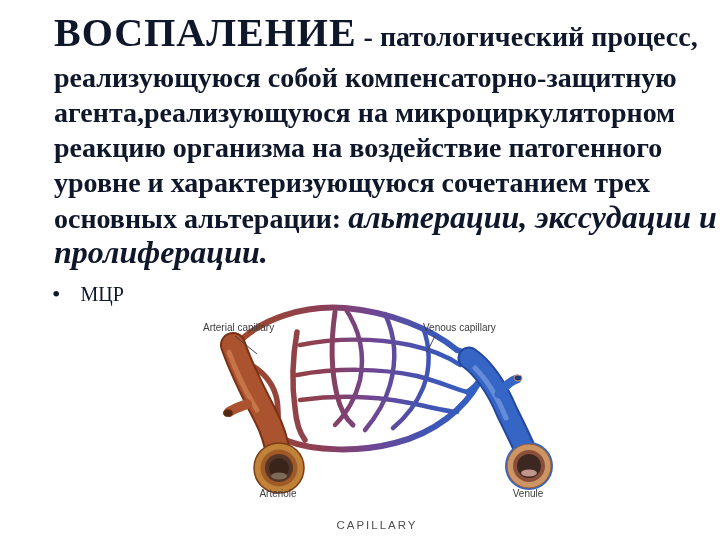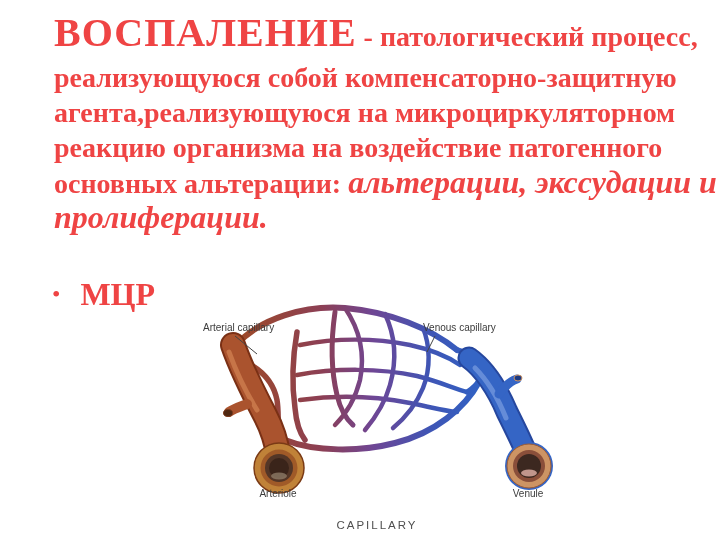--- a/index.html
+++ b/index.html
@@ -2,21 +2,21 @@
 <html><head>
 <meta charset="utf-8">
 <style>
   html,body{margin:0;padding:0;background:#fff;}
   .slide{
     position:relative;
     width:720px;height:540px;
     background:#ffffff;
     overflow:hidden;
     font-family:"Liberation Serif", serif;
-    color:#ef4444;
+    color:#0f172a;
   }
   
   .definition{
     position:absolute;
     left:54px;top:8px;
     width:650px;
   }
   .def-line{
     white-space:nowrap;
     line-height:35px;
@@ -46,23 +46,22 @@
     left:52px;top:274px;
     display:flex;
     align-items:center;
   }
   .bullet-marker{
     font-size:24px;
     margin-right:20px;
     line-height:40px;
   }
   .bullet-label{
-    font-size:32px;
+    font-size:20px;
     line-height:40px;
-    font-weight:bold;
   }
   
   .figure{
     position:absolute;
     left:185px;top:300px;
     width:400px;height:240px;
   }
   svg text{
     font-family:"Liberation Sans", sans-serif;
   }
@@ -79,20 +78,21 @@
 </head>
 <body>
 
 <div class="slide">
 
   <div class="definition">
       <div class="def-line"><span class="seg-title">ВОСПАЛЕНИЕ</span><span class="seg-normal"> - патологический процесс,</span></div>
       <div class="def-line"><span class="seg-normal">реализующуюся собой компенсаторно-защитную</span></div>
       <div class="def-line"><span class="seg-normal">агента,реализующуюся на микроциркуляторном</span></div>
       <div class="def-line"><span class="seg-normal">реакцию организма на воздействие патогенного</span></div>
+      <div class="def-line"><span class="seg-normal">уровне и характеризующуюся сочетанием трех</span></div>
       <div class="def-line"><span class="seg-normal">основных альтерации: </span><span class="seg-emphasis">альтерации, экссудации и</span></div>
       <div class="def-line"><span class="seg-emphasis">пролиферации.</span></div>
     </div>
 
   <div class="bullet-item">
     <span class="bullet-marker">•</span>
     <span class="bullet-label">МЦР</span>
   </div>
 
   <div class="figure">

